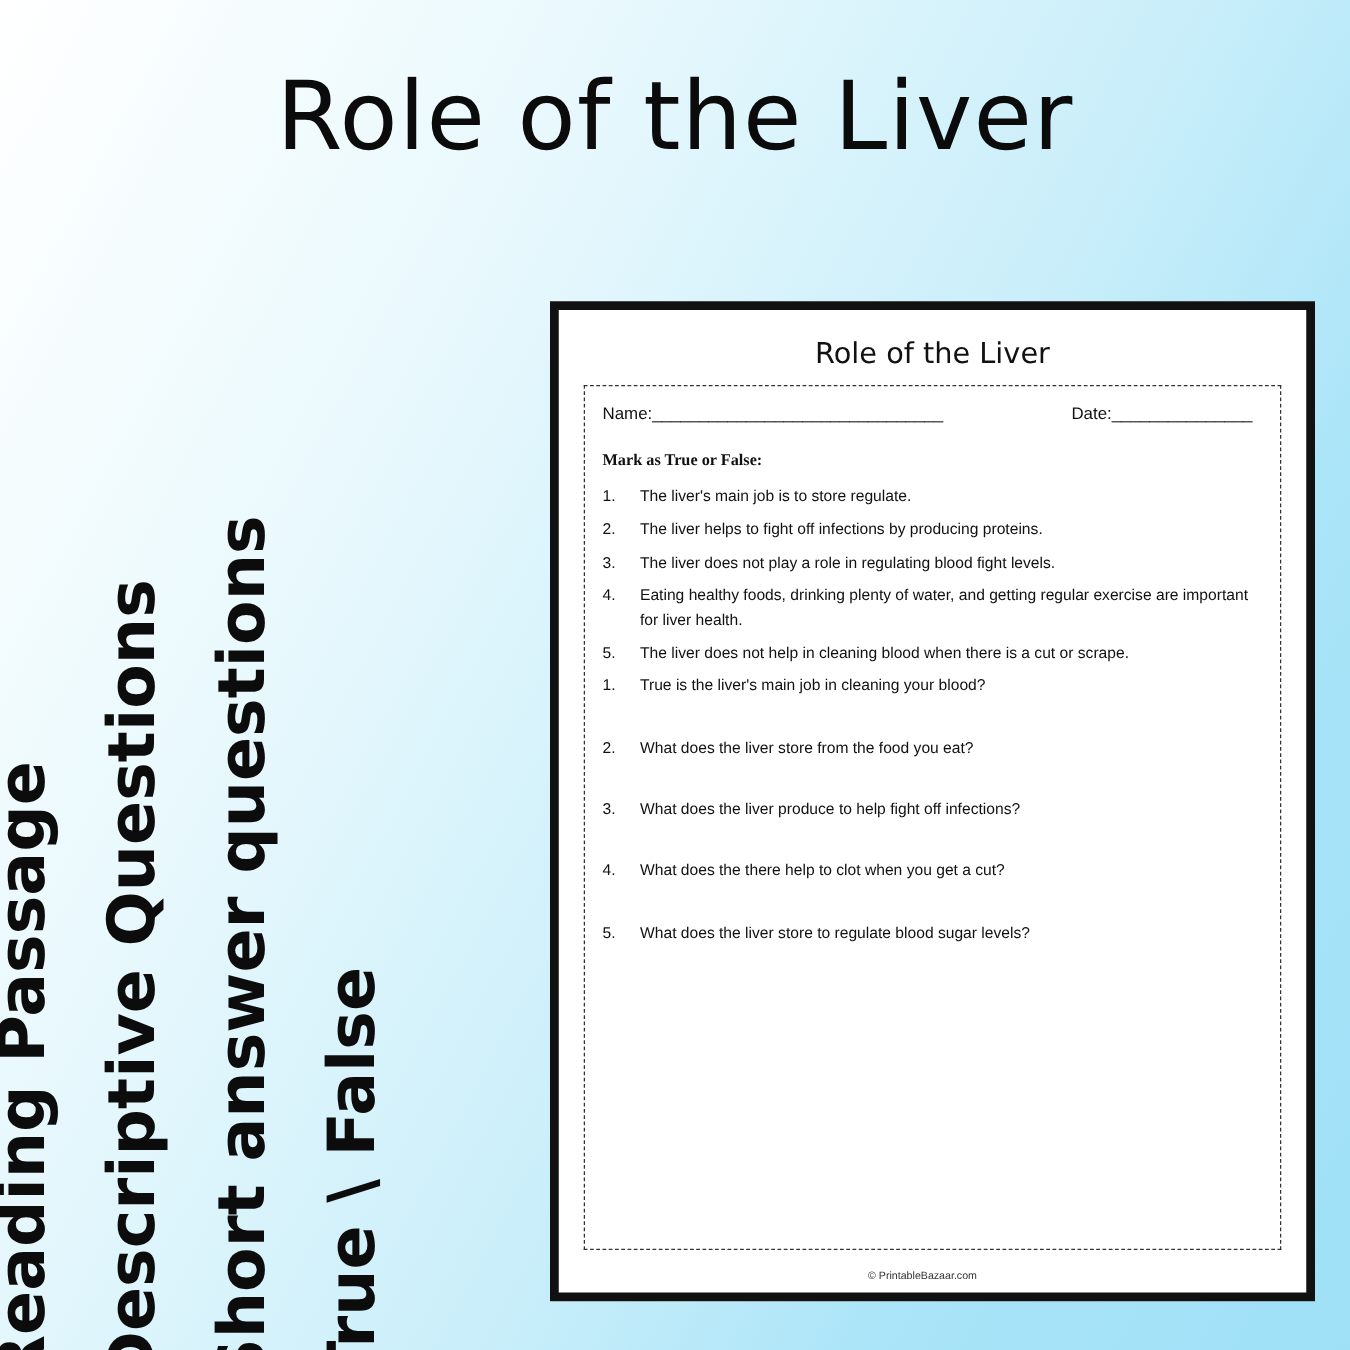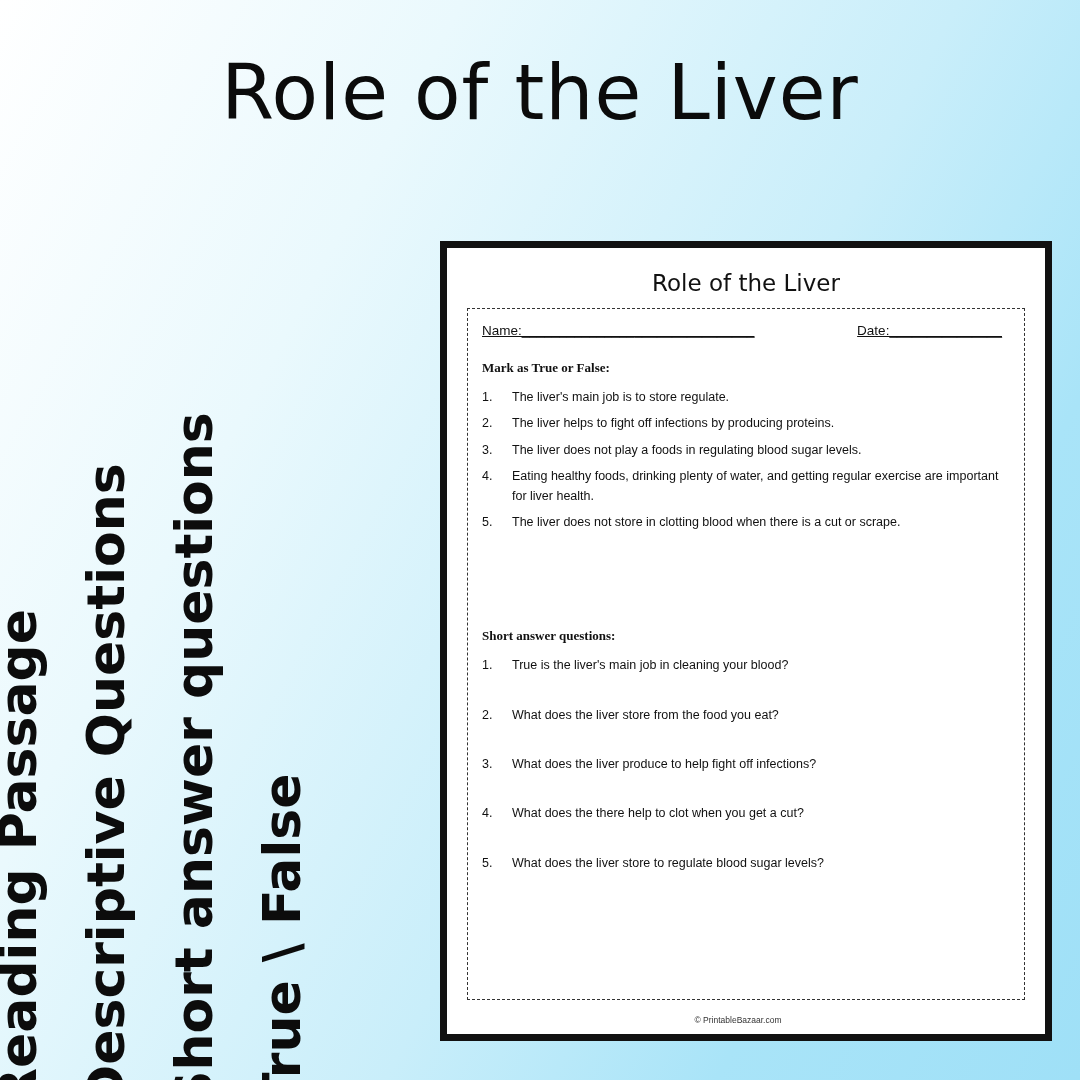--- a/index.html
+++ b/index.html
@@ -82,21 +82,21 @@
     padding: 14px 14px 10px 14px;
     position: relative;
   }
   .namedate {
     display: flex;
     justify-content: space-between;
     font-size: 13.5px;
     color: #111;
     margin-bottom: 22px;
   }
-  .namedate span { white-space: pre; text-decoration: underline; }
+  .namedate span { white-space: pre; }
   .namedate .date-cell { margin-right: 8px; margin-left: 12px; }
 
   .section-head {
     font-size: 13px;
     font-weight: 700;
     color: #111;
     margin-bottom: 12px;
     font-family: Liberation Serif, serif;
   }
   ol.qlist {
@@ -161,34 +161,33 @@
             <li>
               <span class="num">1.</span>
               <span class="txt">The liver's main job is to store regulate.</span>
             </li>
             <li>
               <span class="num">2.</span>
               <span class="txt">The liver helps to fight off infections by producing proteins.</span>
             </li>
             <li>
               <span class="num">3.</span>
-              <span class="txt">The liver does not play a foods in regulating blood sugar levels.</span>
+              <span class="txt">The liver does not play a role in regulating blood fight levels.</span>
             </li>
             <li>
               <span class="num">4.</span>
               <span class="txt">Eating healthy foods, drinking plenty of water, and getting regular exercise are important for liver health.</span>
             </li>
             <li>
               <span class="num">5.</span>
-              <span class="txt">The liver does not store in clotting blood when there is a cut or scrape.</span>
+              <span class="txt">The liver does not help in cleaning blood when there is a cut or scrape.</span>
             </li>
           </ol>
         </div>
 
-        <div class="section-head" id="sa-head">Short answer questions:</div>
         <ol class="qlist" id="sa-list">
           <li>
             <span class="num">1.</span>
             <span class="txt">True is the liver's main job in cleaning your blood?</span>
           </li>
           <li>
             <span class="num">2.</span>
             <span class="txt">What does the liver store from the food you eat?</span>
           </li>
           <li>

